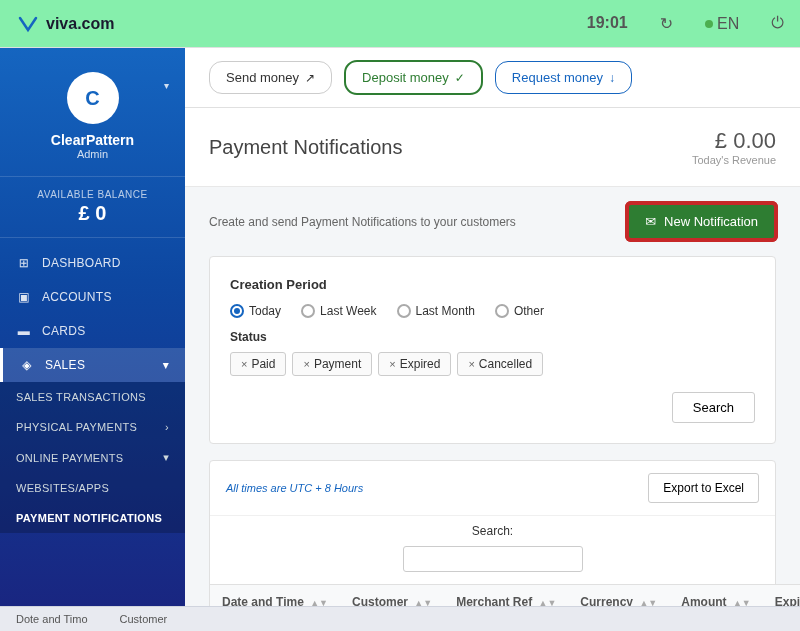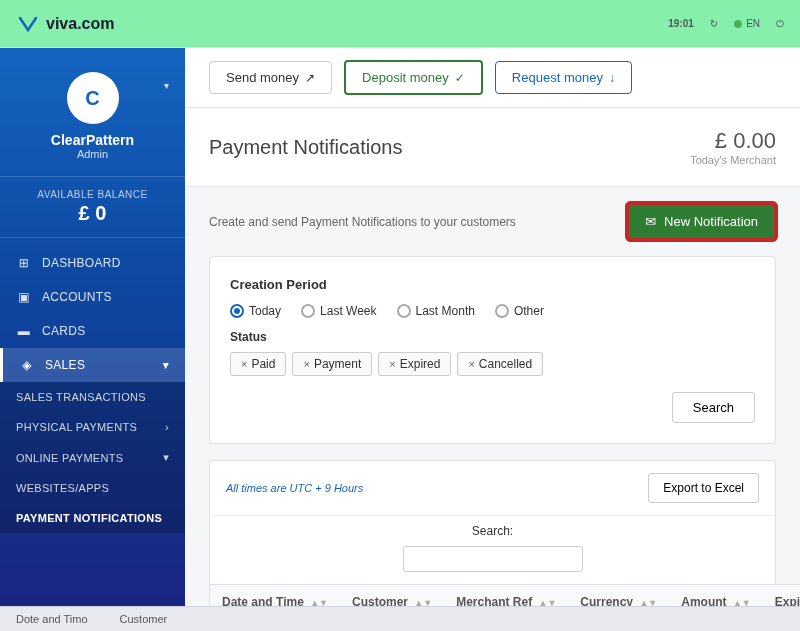--- a/index.html
+++ b/index.html
@@ -11,21 +11,21 @@
       background: #86efac;
       display: flex;
       align-items: center;
       justify-content: space-between;
       padding: 0 16px;
       border-bottom: 1px solid #e0e0e0;
       position: fixed; top: 0; left: 0; right: 0; z-index: 100;
     }
     .topbar-logo { display: flex; align-items: center; gap: 6px; font-weight: 700; font-size: 16px; color: #1a1a2e; }
     .topbar-logo svg { width: 24px; height: 24px; }
-    .topbar-right { display: flex; align-items: center; gap: 16px; font-size: 10px; color: #555; }
+    .topbar-right { display: flex; gap: 32px; font-size: 16px; color: #555; }
     .topbar-time { font-weight: 600; }
     .topbar-refresh { cursor: pointer; }
     .topbar-lang { display: flex; align-items: center; gap: 4px; }
     .lang-dot { width: 8px; height: 8px; border-radius: 50%; background: #4caf50; }
     .topbar-power { cursor: pointer; }
 
     
     .layout { display: flex; margin-top: 48px; height: calc(100vh - 48px); }
 
     
@@ -111,21 +111,21 @@
     .action-bar {
       background: #fff;
       padding: 12px 24px;
       display: flex; align-items: center; gap: 12px;
       border-bottom: 1px solid #e0e0e0;
     }
     .action-btn {
       display: flex; align-items: center; gap: 6px;
       padding: 8px 16px;
       border: 1px solid #ccc;
-      border-radius: 4px;
+      border-radius: 13px;
       background: #fff;
       cursor: pointer;
       font-size: 13px;
       color: #333;
     }
     .action-btn.green-btn {
       border: 2px solid #2e7d32;
       color: #2e7d32;
       font-weight: 500;
     }
@@ -372,21 +372,21 @@
       <button class="action-btn blue-btn">
         <span>Request money</span>
         <span class="btn-icon">↓</span>
       </button>
     </div>
 
     <div class="page-header">
       <h1 class="page-title">Payment Notifications</h1>
       <div class="revenue-section">
         <div class="revenue-amount">£  0.00</div>
-        <div class="revenue-label">Today's Merchant</div>
+        <div class="revenue-label">Today's Revenue</div>
       </div>
     </div>
 
     <div class="content-area">
 
       <div class="notification-bar">
         <span class="notification-desc">Create and send Payment Notifications to your customers</span>
         <button class="new-notification-btn">
           <span>✉</span>
           <span>New Notification</span>
@@ -434,21 +434,21 @@
             </div>
           </div>
         </div>
         <div class="filter-actions">
           <button class="search-btn">Search</button>
         </div>
       </div>
 
       <div class="data-section">
         <div class="data-toolbar">
-          <span class="timezone-note">All times are UTC + 9 Hours</span>
+          <span class="timezone-note">All times are UTC + 8 Hours</span>
           <button class="export-btn">Export to Excel</button>
         </div>
         <div class="search-row">
           <label class="search-label">Search:</label>
           <input type="text" class="search-input" style="">
         </div>
         <table class="data-table">
           <thead>
             <tr>
               <th>

